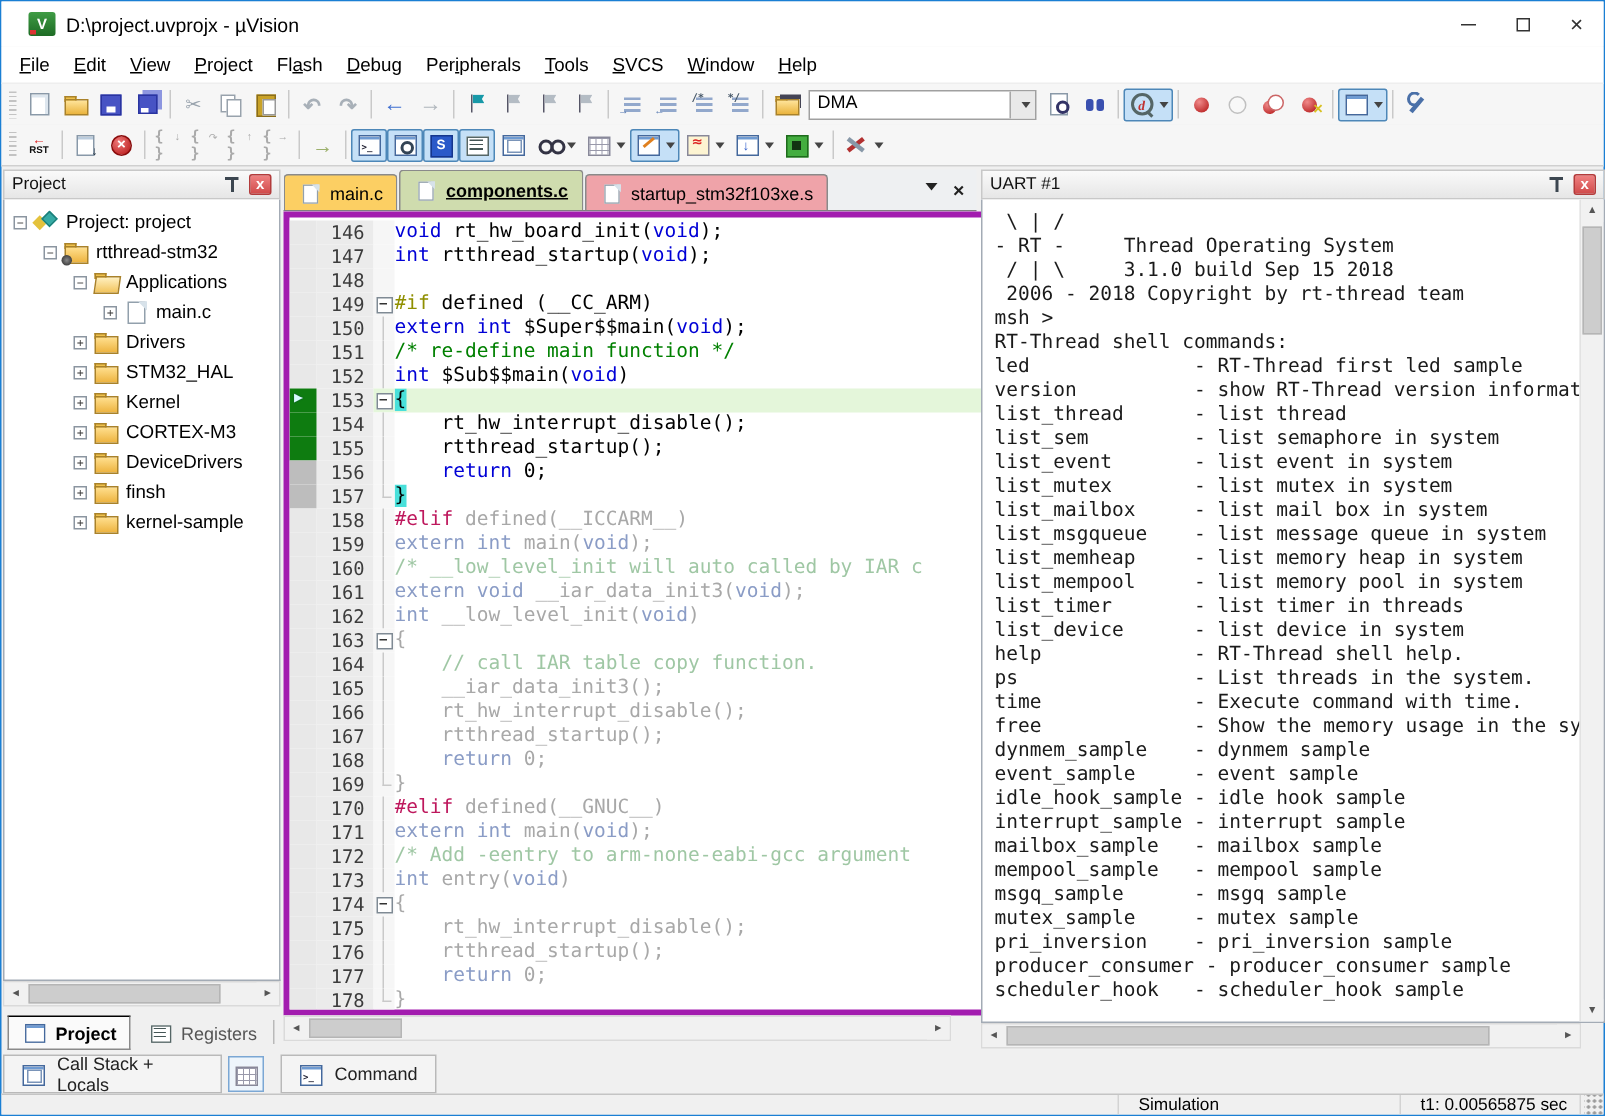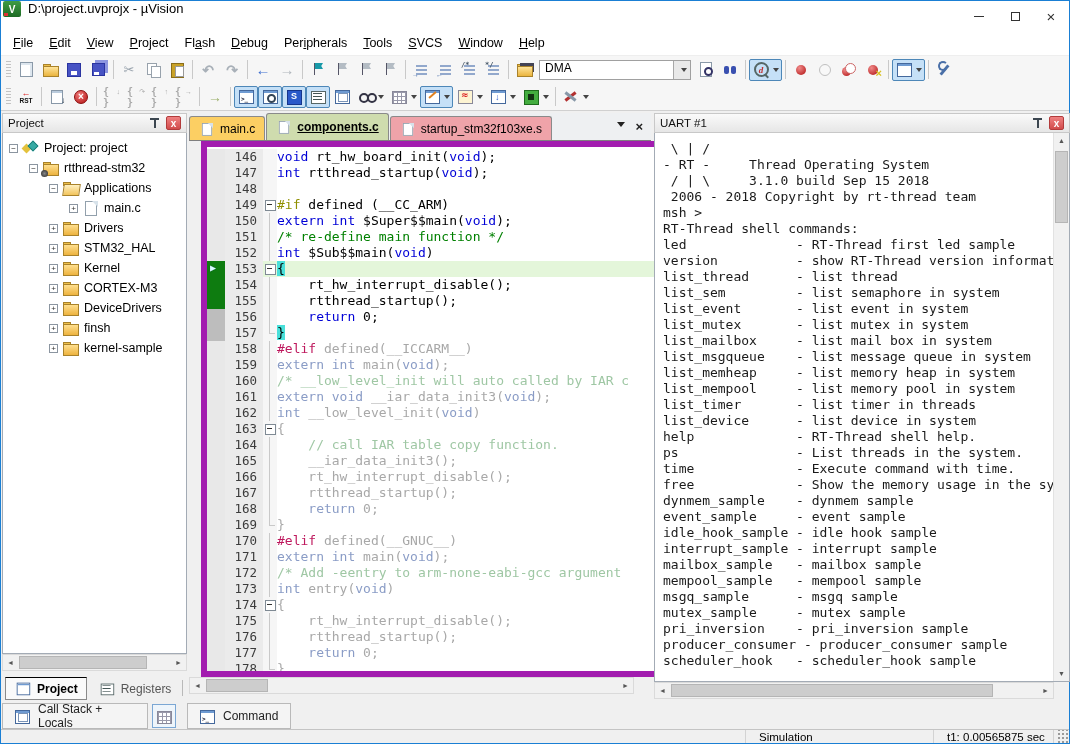--- a/index.html
+++ b/index.html
@@ -1,20 +1,20 @@
 <!DOCTYPE html>
 <html><head>
 <meta charset="utf-8">
 <style>
   *{margin:0;padding:0;box-sizing:border-box}
   html,body{width:1070px;height:744px;overflow:hidden;background:#888;font-family:"Liberation Sans",sans-serif}
   #win{position:relative;width:1070px;height:744px;background:#f0f0f0;border:1px solid #1a7fd4}
 
   
-  .titlebar{position:absolute;left:0;top:0;right:0;height:30px;background:#fff;display:flex;align-items:flex-start;padding-left:2px}
+  .titlebar{position:absolute;left:0;top:0;right:0;height:30px;background:#fff;display:flex;align-items:center;padding-left:18px}
   .appicon{width:18px;height:16px;background:linear-gradient(#3f9c45,#1d6b24);border-radius:2px;color:#fff;
            font:bold 10px "Liberation Sans",sans-serif;display:flex;align-items:center;justify-content:center;margin-right:7px;position:relative}
   .appicon::before{content:"V"}
   .appicon::after{content:"";position:absolute;left:1px;bottom:1px;width:4px;height:3px;background:#d33}
   .wtitle{font-size:13px;color:#000}
   .wcs{position:absolute;right:0;top:0;height:30px;display:flex}
   .wc{width:36px;height:30px;display:flex;align-items:center;justify-content:center;color:#333}
   .g-min{width:10px;height:1px;background:#333}
   .g-max{width:9px;height:9px;border:1px solid #333}
   .g-close{font-size:15px;line-height:15px}
@@ -136,21 +136,21 @@
   #etabs{position:absolute;left:188px;top:112px;width:462px;height:28px;display:flex;align-items:flex-end;border-bottom:1px solid #7f7f7f;background:#eef0f2}
   .etab{height:24px;display:flex;align-items:center;gap:5px;padding:0 9px;border:1px solid #8a8a8a;border-bottom:none;border-radius:3px 3px 0 0;font-size:12px;margin-right:1px;position:relative}
   .etab.active{height:27px;font-weight:bold;z-index:2}
   .etab.active .etlabel{text-decoration:underline}
   .etab .ti{transform:scale(.85);margin-right:0}
   #etabs .tools{margin-left:auto;display:flex;align-items:center;gap:10px;padding:0 8px 6px 0}
   .chev{width:0;height:0;border:4px solid transparent;border-top:5px solid #222}
   .tabx{font:bold 13px "Liberation Sans",sans-serif;color:#222}
 
   
-  #ecode{position:absolute;left:200px;top:140px;width:540px;height:536px;background:#fff;border:6px solid #a21caf;overflow:hidden}
+  #ecode{position:absolute;left:188px;top:140px;width:540px;height:536px;background:#fff;border:4px solid #a21caf;overflow:hidden}
   .code-lines{position:absolute;left:0;top:0;right:17px;bottom:0;overflow:hidden}
   .cl{position:absolute;left:0;right:0;height:16px;display:flex;align-items:center;font:13px "DejaVu Sans Mono",monospace;white-space:pre}
   .gut{width:18px;height:16px;background:#e8e8e8;position:relative;flex:none}
   .gut.gn{background:#0e7c10}
   .gut.gy{background:#bdbdbd}
   .ea{position:absolute;left:3px;top:1px;font-size:10px;color:#d9fbff;text-shadow:0 0 1px #003c3c}
   .num{width:38px;text-align:right;padding-right:6px;color:#3c3c3c;background:#ebebeb;height:16px;line-height:16px;flex:none;font-size:12.5px}
   .fold{width:14px;height:16px;position:relative;flex:none;background:#f6f6f6}
   .fold.s::before{content:"";position:absolute;left:2px;top:3px;width:9px;height:9px;background:#fff;border:1px solid #7f8a94}
   .fold.s::after{content:"";position:absolute;left:4px;top:7px;width:5px;height:1px;background:#333}

